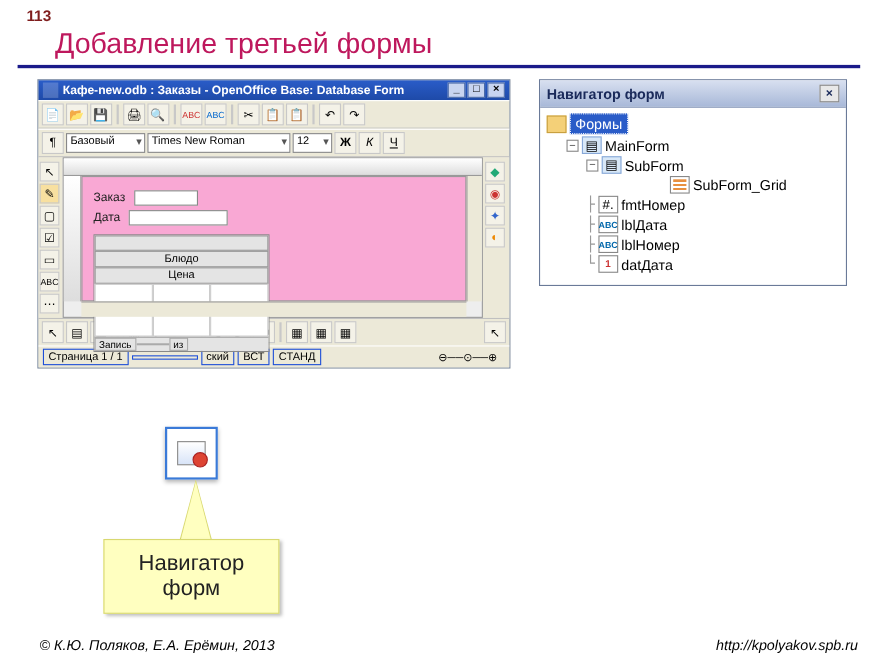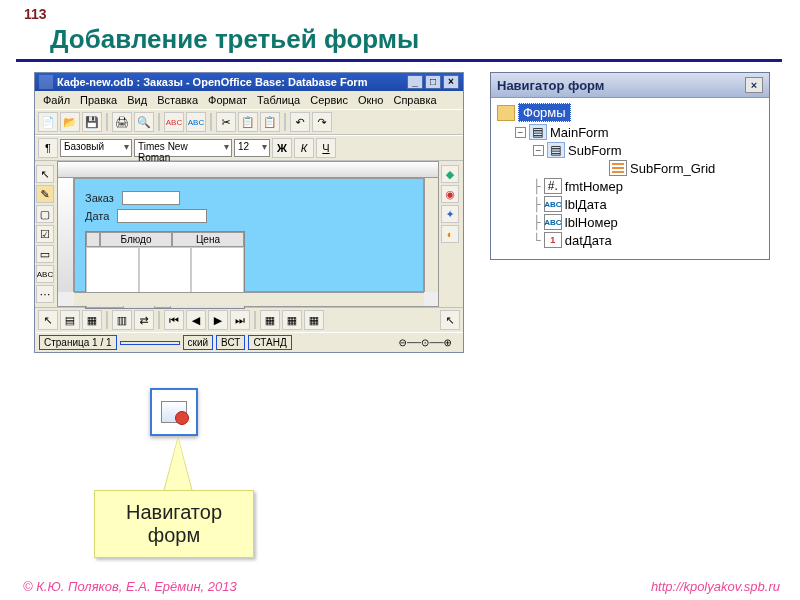--- a/index.html
+++ b/index.html
@@ -16,22 +16,22 @@
     display: flex;
     justify-content: space-between;
     padding: 6px 18px 2px 24px;
     font-style: italic;
     color: #888;
     font-size: 14px;
   }
   .page-num { color: #7f1d1d; font-weight: bold; font-style: normal; }
   .slide-title {
     font-size: 26px;
-    font-weight: bold;
-    color: #0f766e;
+    font-weight: normal;
+    color: #be185d;
     padding: 0 24px 4px 34px;
     border-bottom: 3px solid #1a1a8a;
     margin: 0 18px 10px 16px;
   }
   .content { position: relative; padding: 0 18px; }
   .app-window {
     position: absolute;
     left: 34px; top: 0;
     width: 430px;
     border: 1px solid #7a8aa8;
@@ -60,25 +60,25 @@
   .combo { height:18px; border:1px solid #888; background:#fff; font-size:10px; padding:1px 14px 1px 3px; position:relative; }
   .combo::after { content:"▾"; position:absolute; right:2px; top:1px; font-size:10px; color:#555; }
   .workspace { display:flex; background:#d6d6d6; }
   .left-tools { width:22px; background:#ece9d8; display:flex; flex-direction:column; gap:2px; padding:4px 1px; }
   .left-tools .tbtn { width:18px; height:18px; }
   .right-tools { width:24px; background:#ece9d8; display:flex; flex-direction:column; gap:2px; padding:4px 2px; }
   .right-tools .tbtn { width:18px; height:18px; }
   .canvas-wrap { flex:1; background:#eee; position:relative; border:1px solid #999; }
   .ruler-h { height:16px; background:linear-gradient(#fff,#ddd); border-bottom:1px solid #999; }
   .ruler-v { width:16px; background:linear-gradient(#fff,#ddd); border-right:1px solid #999; position:absolute; top:16px; bottom:14px; left:0; }
-  .canvas { position:absolute; left:16px; top:16px; right:14px; bottom:14px; background:#7dd3fc; border:1px solid #999; padding:8px 10px; }
+  .canvas { position:absolute; left:16px; top:16px; right:14px; bottom:14px; background:#f9a8d4; border:1px solid #999; padding:8px 10px; }
   .frow { display:flex; align-items:center; gap:8px; margin:4px 0; font-size:11px; color:#222; }
   .finput { width:58px; height:14px; border:1px solid #888; background:#fff; }
   .grid-table { border:1px solid #888; width:160px; margin-top:8px; }
-  .grid-head { display:flex; background:#e4e4e4; }
+  .grid-head { display:flex; background:#e4e4e4;flex-direction:column; }
   .grid-head div { flex:1; border:1px solid #999; text-align:center; font-size:10px; padding:1px; }
   .grid-body { height:48px; background:#fff; display:flex; }
   .grid-body div { flex:1; border:1px solid #ccc; }
   .grid-nav { display:flex; align-items:center; background:#e4e4e4; font-size:9px; border-top:1px solid #999; }
   .grid-nav div { border:1px solid #aaa; padding:0 3px; }
   .hscroll { position:absolute; bottom:0; left:16px; right:14px; height:14px; background:#ece9d8; border-top:1px solid #999; }
   .vscroll { position:absolute; right:0; top:16px; bottom:14px; width:14px; background:#ece9d8; border-left:1px solid #999; }
   .statusbar { background:#ece9d8; display:flex; align-items:center; font-size:10px; padding:2px 4px; border-top:1px solid #fff; }
   .statusbar div { border:1px solid #1d4ed8; padding:1px 4px; margin-right:3px; }
   .bottom-toolbar { background:#ece9d8; display:flex; align-items:center; gap:2px; padding:2px 3px; border-top:1px solid #c0c0c0; }
@@ -141,23 +141,23 @@
   .tree-icon.num { border:1px solid #888; background:#fff; }
   .tree-icon.abc { border:1px solid #888; background:#fff; font-size:8px; color:#06a; font-weight:bold; }
   .tree-icon.date { border:1px solid #888; background:#fff; font-size:9px; color:#c33; font-weight:bold; }
   .sel { background:#2a5cc8; color:#fff; padding:1px 4px; border:1px dotted #fff; }
   .ind1 { margin-left:18px; }
   .ind2 { margin-left:36px; }
   .ind3 { margin-left:112px; }
   .conn { color:#999; font-family:monospace; }
 
   .slide-footer {
-    position:absolute; bottom:6px; left:3px; right:0;
+    position:absolute; bottom:6px; left:16px; right:0;
     display:flex; justify-content:space-between;
-    padding:0 20px; font-style:italic; color:#ec4899; font-size:13px;
+    padding:0 20px; font-style:italic; color:#000000; font-size:13px;
   }
 </style>
 </head>
 <body>
 
 <div class="slide-header">
   <div class="page-num">113</div>
 </div>
 <div class="slide-title">Добавление третьей формы</div>
 
@@ -166,31 +166,20 @@
   <div class="app-window">
     <div class="titlebar">
       <div class="icon"></div>
       <div>Кафе-new.odb : Заказы - OpenOffice Base: Database Form</div>
       <div class="winbtns">
         <div class="winbtn">_</div>
         <div class="winbtn">□</div>
         <div class="winbtn">×</div>
       </div>
     </div>
-    <div class="menubar">
-      <div>Файл</div>
-      <div>Правка</div>
-      <div>Вид</div>
-      <div>Вставка</div>
-      <div>Формат</div>
-      <div>Таблица</div>
-      <div>Сервис</div>
-      <div>Окно</div>
-      <div>Справка</div>
-    </div>
     <div class="toolbar">
       <div class="tbtn">📄</div>
       <div class="tbtn">📂</div>
       <div class="tbtn">💾</div>
       <div class="tsep"></div>
       <div class="tbtn">🖨</div>
       <div class="tbtn">🔍</div>
       <div class="tsep"></div>
       <div class="tbtn" style="color:#c33;font-size:8px">ABC</div>
       <div class="tbtn" style="color:#06c;font-size:8px">ABC</div>
@@ -198,21 +187,21 @@
       <div class="tbtn">✂</div>
       <div class="tbtn">📋</div>
       <div class="tbtn">📋</div>
       <div class="tsep"></div>
       <div class="tbtn">↶</div>
       <div class="tbtn">↷</div>
     </div>
     <div class="toolbar">
       <div class="tbtn">¶</div>
       <div class="combo" style="width:72px">Базовый</div>
-      <div class="combo" style="width:98px">Times New Roman</div>
+      <div class="combo" style="width:130px">Times New Roman</div>
       <div class="combo" style="width:36px">12</div>
       <div class="tbtn" style="font-weight:bold">Ж</div>
       <div class="tbtn" style="font-style:italic">К</div>
       <div class="tbtn" style="text-decoration:underline">Ч</div>
     </div>
     <div class="workspace">
       <div class="left-tools">
         <div class="tbtn">↖</div>
         <div class="tbtn" style="background:#f8e0a0">✎</div>
         <div class="tbtn">▢</div>

